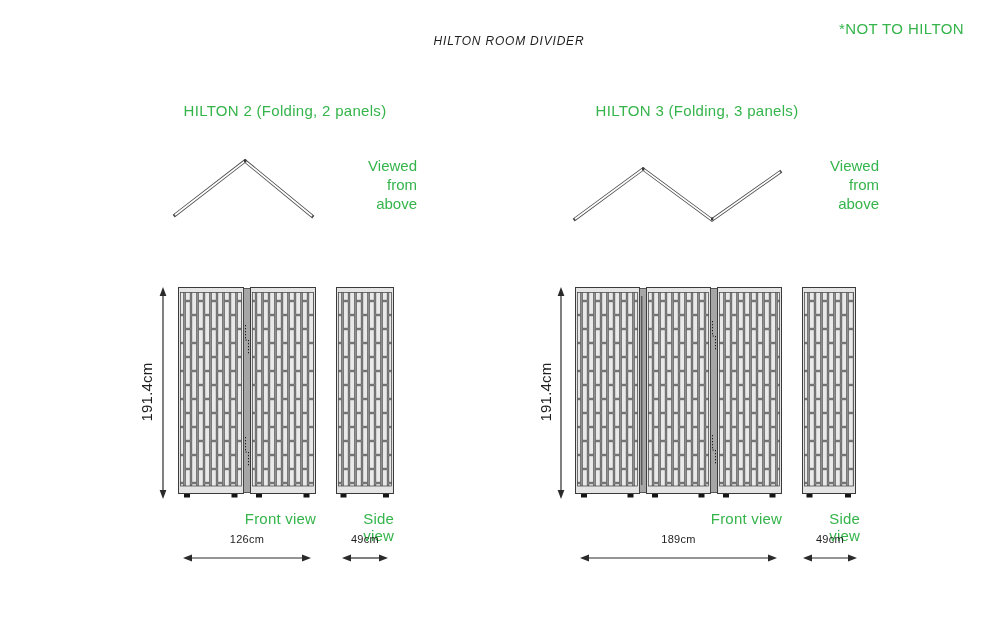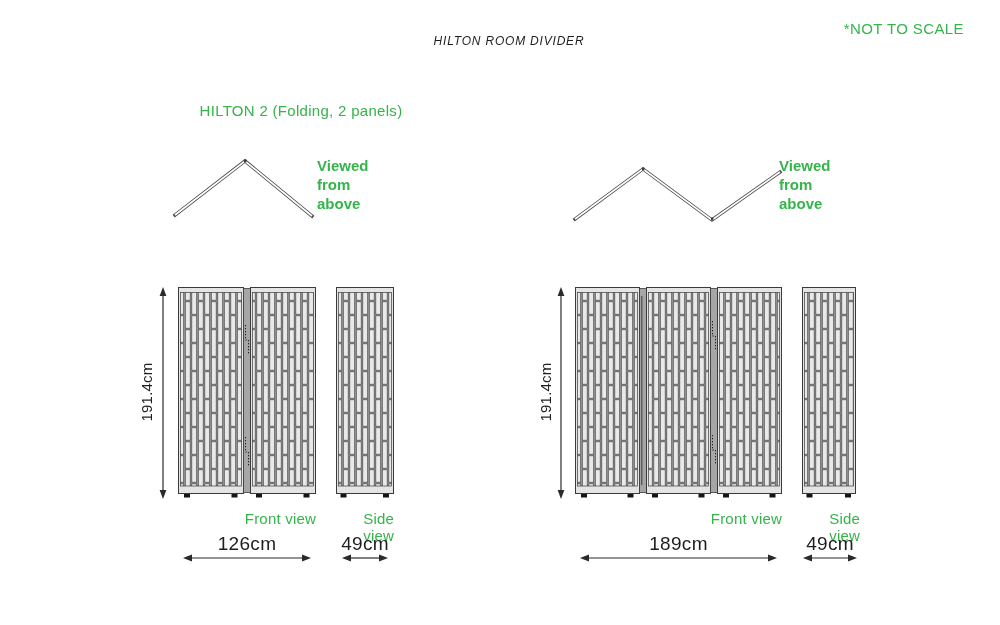--- a/index.html
+++ b/index.html
@@ -16,45 +16,45 @@
   }
   .note {
     right:36px; top:20px; font-size:15px; letter-spacing:0.4px;
     color:var(--green); font-weight:500;
   }
   .heading {
     top:102px; width:320px; text-align:center; font-size:15px;
     letter-spacing:0.3px; color:var(--green); font-weight:500;
   }
   .caption {
-    width:100px; top:156px; text-align:left; font-size:15px; line-height:19px;
-    color:var(--green); white-space:pre-line; font-weight:700;
+    width:100px; top:156px; text-align:right; font-size:15px; line-height:19px;
+    color:var(--green); white-space:pre-line; font-weight:400;
   }
   .dim-label-v {
     width:120px; height:18px; text-align:center; font-size:15px; color:var(--ink);
     transform: rotate(-90deg); letter-spacing:0.2px;
   }
   .view-label {
     top:510px; text-align:right; font-size:15px; color:var(--green); font-weight:500;
     letter-spacing:0.2px;
   }
   .width-label {
-    top:533px; text-align:center; font-size:19px; color:var(--ink); letter-spacing:0.3px;
+    top:533px; text-align:center; font-size:11px; color:var(--ink); letter-spacing:0.3px;
   }
   svg { display:block; }
 </style>
 </head>
 <body>
 
 <div class="canvas">
 
   <div class="abs title">HILTON ROOM DIVIDER</div>
-  <div class="abs note">*NOT TO SCALE</div>
-
-  <div class="abs heading" style="left:141px;">HILTON 2 (Folding, 2 panels)</div>
+  <div class="abs note">*NOT TO HILTON</div>
+
+  <div class="abs heading" style="left:125px;">HILTON 2 (Folding, 2 panels)</div>
 
   <svg class="abs" style="left:165px; top:150px;" width="160" height="72" viewBox="0 0 160 72">
     <path d="M10,65 L80,11 L147,66" fill="none" stroke="#4d4d4d" stroke-width="3.4" stroke-linecap="square" stroke-linejoin="miter"></path>
     <path d="M10,65 L80,11 L147,66" fill="none" stroke="#ffffff" stroke-width="1.7" stroke-linecap="butt"></path>
     <rect x="79" y="9.5" width="2.4" height="3" fill="#3a3a3a"></rect>
   </svg>
   <div class="abs caption" style="left:317px;">Viewed
 from
 above</div>
 
@@ -116,20 +116,21 @@
   </svg>
 
   <div class="abs view-label" style="left:336px; width:58px;">Side view</div>
   <div class="abs width-label" style="left:336px; width:58px;">49cm</div>
   <svg class="abs" style="left:336px; top:552px;" width="58" height="12" viewBox="0 0 58 12">
     <line x1="13" y1="6" x2="45" y2="6" stroke="#2a2a2a" stroke-width="1.2"></line>
     <path d="M6,6 L15,2.6 L15,9.4 Z" fill="#2a2a2a"></path>
     <path d="M52,6 L43,2.6 L43,9.4 Z" fill="#2a2a2a"></path>
   </svg>
 
+  <div class="abs heading" style="left:537px;">HILTON 3 (Folding, 3 panels)</div>
 
   <svg class="abs" style="left:565px; top:158px;" width="225" height="72" viewBox="0 0 225 72">
     <path d="M10,61 L78,11 L147,62 L215,14" fill="none" stroke="#4d4d4d" stroke-width="3.4" stroke-linecap="square" stroke-linejoin="miter"></path>
     <path d="M10,61 L78,11 L147,62 L215,14" fill="none" stroke="#ffffff" stroke-width="1.7" stroke-linecap="butt"></path>
     <rect x="77" y="9.5" width="2.4" height="3" fill="#3a3a3a"></rect>
     <rect x="146" y="59.5" width="2.4" height="3" fill="#3a3a3a"></rect>
   </svg>
   <div class="abs caption" style="left:779px;">Viewed
 from
 above</div>

